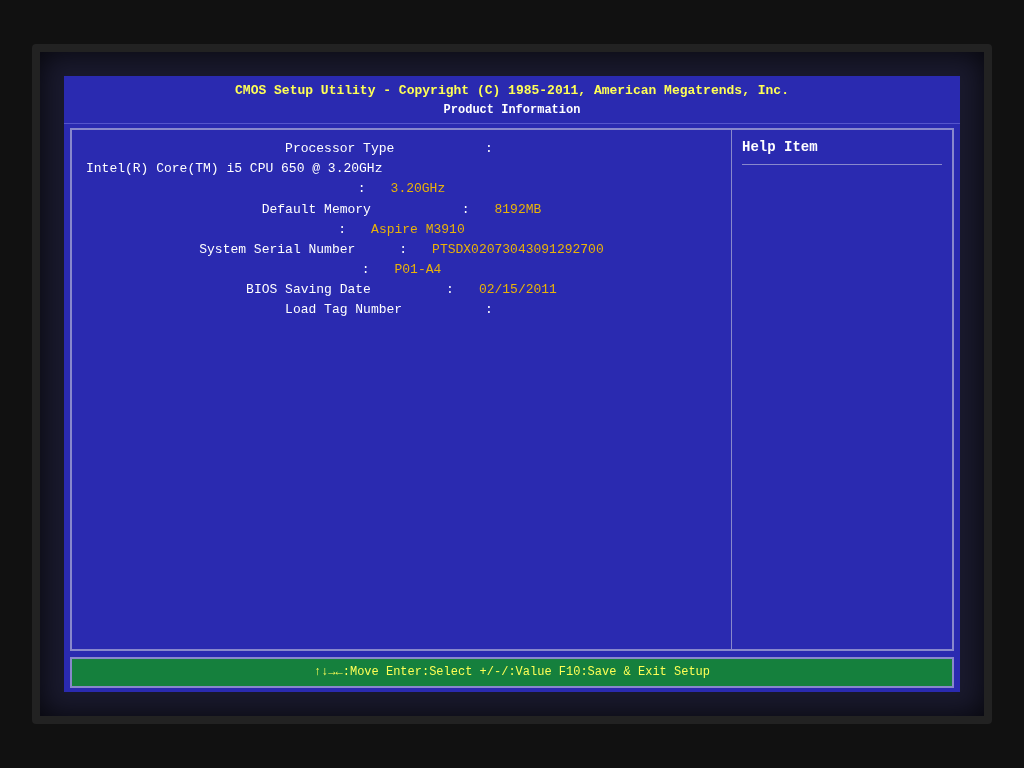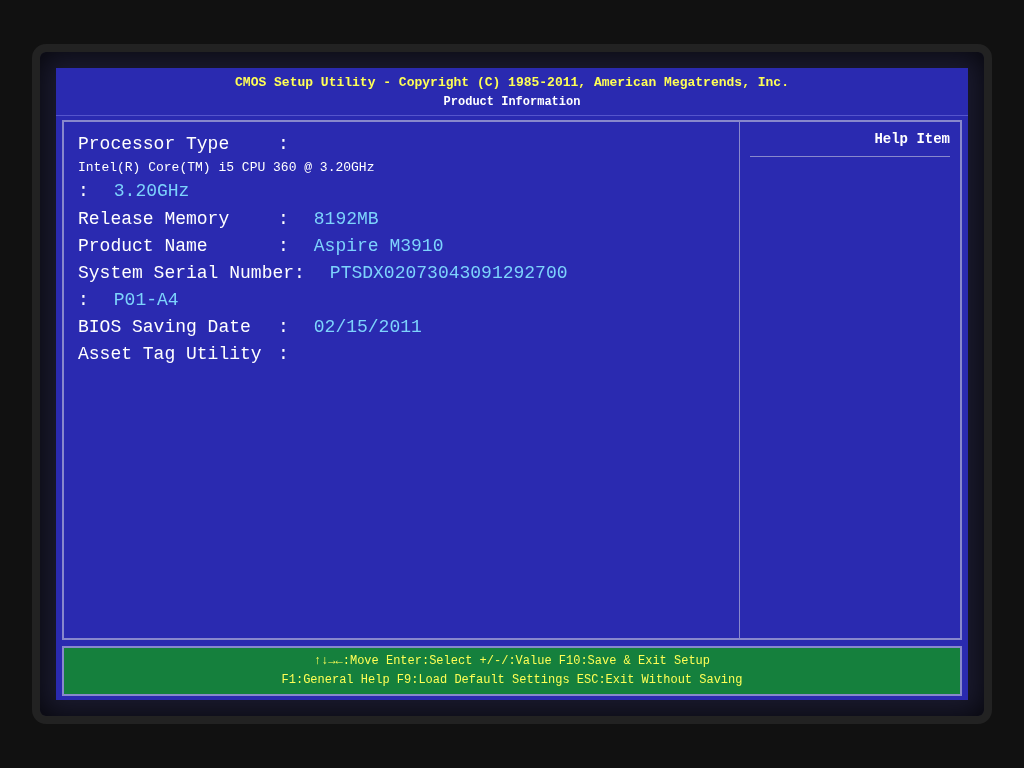--- a/index.html
+++ b/index.html
@@ -17,24 +17,24 @@
       justify-content: center;
       font-family: 'Courier New', Courier, monospace;
       overflow: hidden;
     }
 
     .monitor-bezel {
       width: 960px;
       height: 680px;
       background: #1a1a2e;
       border: 8px solid #222;
-      border-radius: 14px;
+      border-radius: 4px;
       display: flex;
       flex-direction: column;
-      padding: 16px;
+      padding: 24px;
       box-shadow: inset 0 0 30px rgba(0,0,0,0.8);
     }
 
     .bios-screen {
       width: 100%;
       height: 100%;
       background: #2a2ab0;
       color: #ffffff;
       display: flex;
       flex-direction: column;
@@ -76,47 +76,48 @@
     }
 
     .help-panel {
       width: 220px;
       padding: 8px 10px;
       display: flex;
       flex-direction: column;
     }
 
     .help-title {
-      text-align: right;
+      text-align: left;
       font-weight: bold;
       font-size: 14px;
       color: #ffffff;
       padding-bottom: 6px;
       border-bottom: 1px solid #8888cc;
       margin-bottom: 8px;
     }
 
     .info-row {
       display: flex;
       margin-bottom: 2px;
-      font-size: 18px;
+      font-size: 13px;
+      justify-content: center;
     }
 
     .info-label {
       color: #ffffff;
       min-width: 200px;
     }
 
     .info-colon {
       color: #ffffff;
       margin-right: 4px;
     }
 
     .info-value {
-      color: #7dd3fc;
+      color: #eab308;
       margin-left: 21px;
     }
 
     .processor-full-row {
       font-size: 13px;
       color: #ffffff;
       margin-bottom: 2px;
       padding-left: 0;
     }
 
@@ -151,36 +152,35 @@
 
       <div class="content-panel">
 
         <div class="info-row">
           <span class="info-label">Processor Type</span>
           <span class="info-colon">:</span>
           <span class="info-value"></span>
         </div>
 
         <div class="processor-full-row">
-          <span>Intel(R) Core(TM) i5 CPU         360   @ 3.20GHz</span>
+          <span>Intel(R) Core(TM) i5 CPU         650   @ 3.20GHz</span>
         </div>
 
         <div class="info-row">
           <span class="info-colon">:</span>
           <span class="info-value">3.20GHz</span>
         </div>
 
         <div class="info-row">
-          <span class="info-label">Release Memory</span>
+          <span class="info-label">Default Memory</span>
           <span class="info-colon">:</span>
           <span class="info-value">8192MB</span>
         </div>
 
         <div class="info-row">
-          <span class="info-label">Product Name</span>
           <span class="info-colon">:</span>
           <span class="info-value">Aspire M3910</span>
         </div>
 
         <div class="info-row">
           <span class="info-label">System Serial Number</span>
           <span class="info-colon">:</span>
           <span class="info-value">PTSDX02073043091292700</span>
         </div>
 
@@ -189,32 +189,31 @@
           <span class="info-value">P01-A4</span>
         </div>
 
         <div class="info-row">
           <span class="info-label">BIOS Saving Date</span>
           <span class="info-colon">:</span>
           <span class="info-value">02/15/2011</span>
         </div>
 
         <div class="info-row">
-          <span class="info-label">Asset Tag Utility</span>
+          <span class="info-label">Load Tag Number</span>
           <span class="info-colon">:</span>
           <span class="info-value"></span>
         </div>
 
       </div>
 
       <div class="help-panel">
         <div class="help-title">Help Item</div>
       </div>
 
     </div>
 
     <div class="bios-footer">
       <div class="footer-row">↑↓→←:Move   Enter:Select   +/-/:Value   F10:Save &amp; Exit Setup</div>
-      <div class="footer-row">F1:General Help   F9:Load Default Settings   ESC:Exit Without Saving</div>
     </div>
 
   </div>
 </div>
 
 </body></html>

